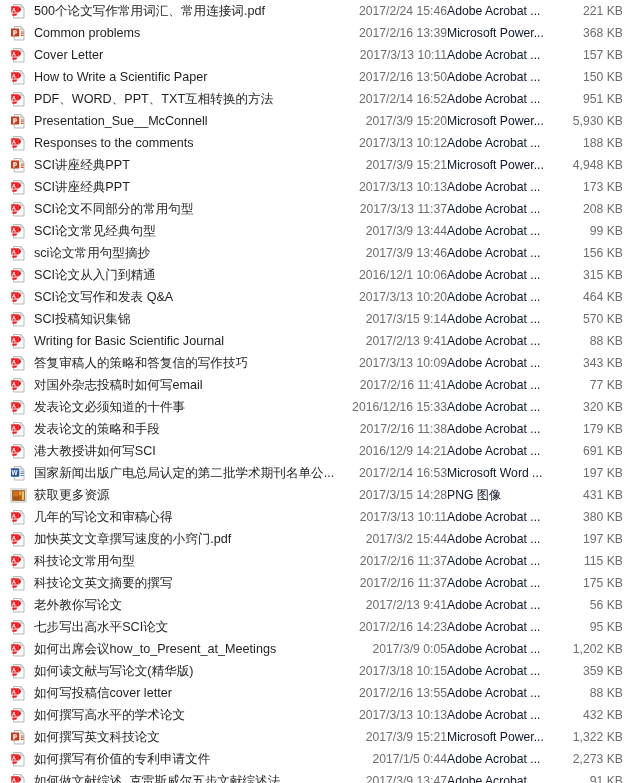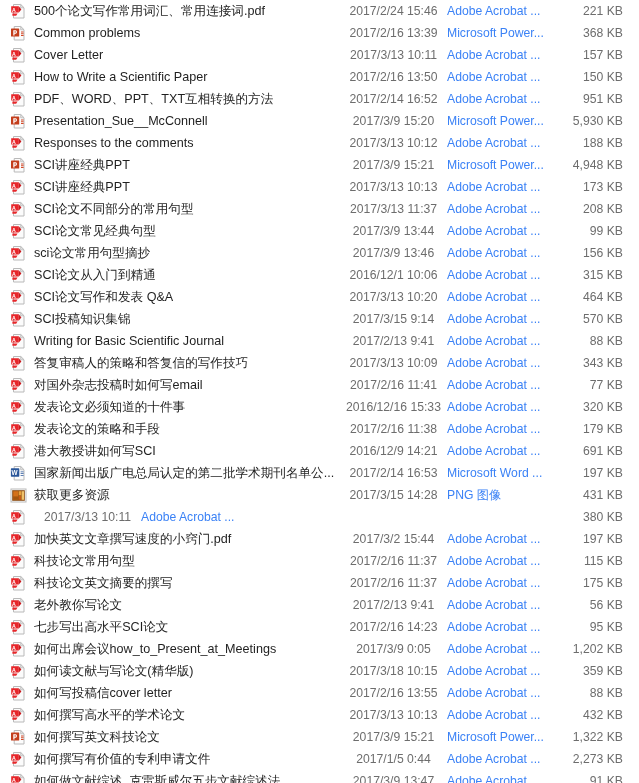--- a/index.html
+++ b/index.html
@@ -45,32 +45,32 @@
     text-overflow: ellipsis;
     white-space: nowrap;
     font-size: 12.6px;
     color: #1f1f1f;
     line-height: 22px;
   }
 
   .cell-date {
     flex: 0 0 107px;
     width: 107px;
-    text-align: center;
+    text-align: right;
     font-size: 12.2px;
     color: #6d6d6d;
     line-height: 22px;
   }
 
   .cell-type {
     flex: 0 0 118px;
     width: 118px;
     text-align: left;
     font-size: 12.2px;
-    color: #3b82f6;
+    color: #0f172a;
     line-height: 22px;
     overflow: hidden;
     white-space: nowrap;
   }
 
   .cell-size {
     flex: 1 1 auto;
     text-align: right;
     padding-right: 16px;
     font-size: 12.2px;
@@ -454,20 +454,21 @@
       <span class="icon">
         <svg width="17" height="17" viewBox="0 0 17 17">
           <path d="M3.5 1.5 h7.2 l3.3 3.3 v10.2 h-10.5 z" fill="#fbfbfb" stroke="#b9b9b9" stroke-width="1"></path>
           <path d="M10.7 1.5 l3.3 3.3 h-3.3 z" fill="#e6e6e6" stroke="#b9b9b9" stroke-width="0.8"></path>
           <path d="M1.2 3.2 h7.6 v6.4 h-7.6 z" fill="#e8262a"></path>
           <path d="M8.8 3.2 l2.6 3.2 -2.6 3.2 z" fill="#c8181c"></path>
           <path d="M2.4 10.6 l5.2 0 -1.5 2.2 -3.7 0 z" fill="#e8262a"></path>
           <text x="2.1" y="8.6" font-family="Liberation Sans, sans-serif" font-size="5.2" fill="#ffffff" font-weight="bold">A</text>
         </svg>
       </span>
+      <span class="cell-name">几年的写论文和审稿心得</span>
       <span class="cell-date">2017/3/13 10:11</span>
       <span class="cell-type">Adobe Acrobat ...</span>
       <span class="cell-size">380 KB</span>
     </div>
     <div class="row">
       <span class="icon">
         <svg width="17" height="17" viewBox="0 0 17 17">
           <path d="M3.5 1.5 h7.2 l3.3 3.3 v10.2 h-10.5 z" fill="#fbfbfb" stroke="#b9b9b9" stroke-width="1"></path>
           <path d="M10.7 1.5 l3.3 3.3 h-3.3 z" fill="#e6e6e6" stroke="#b9b9b9" stroke-width="0.8"></path>
           <path d="M1.2 3.2 h7.6 v6.4 h-7.6 z" fill="#e8262a"></path>

